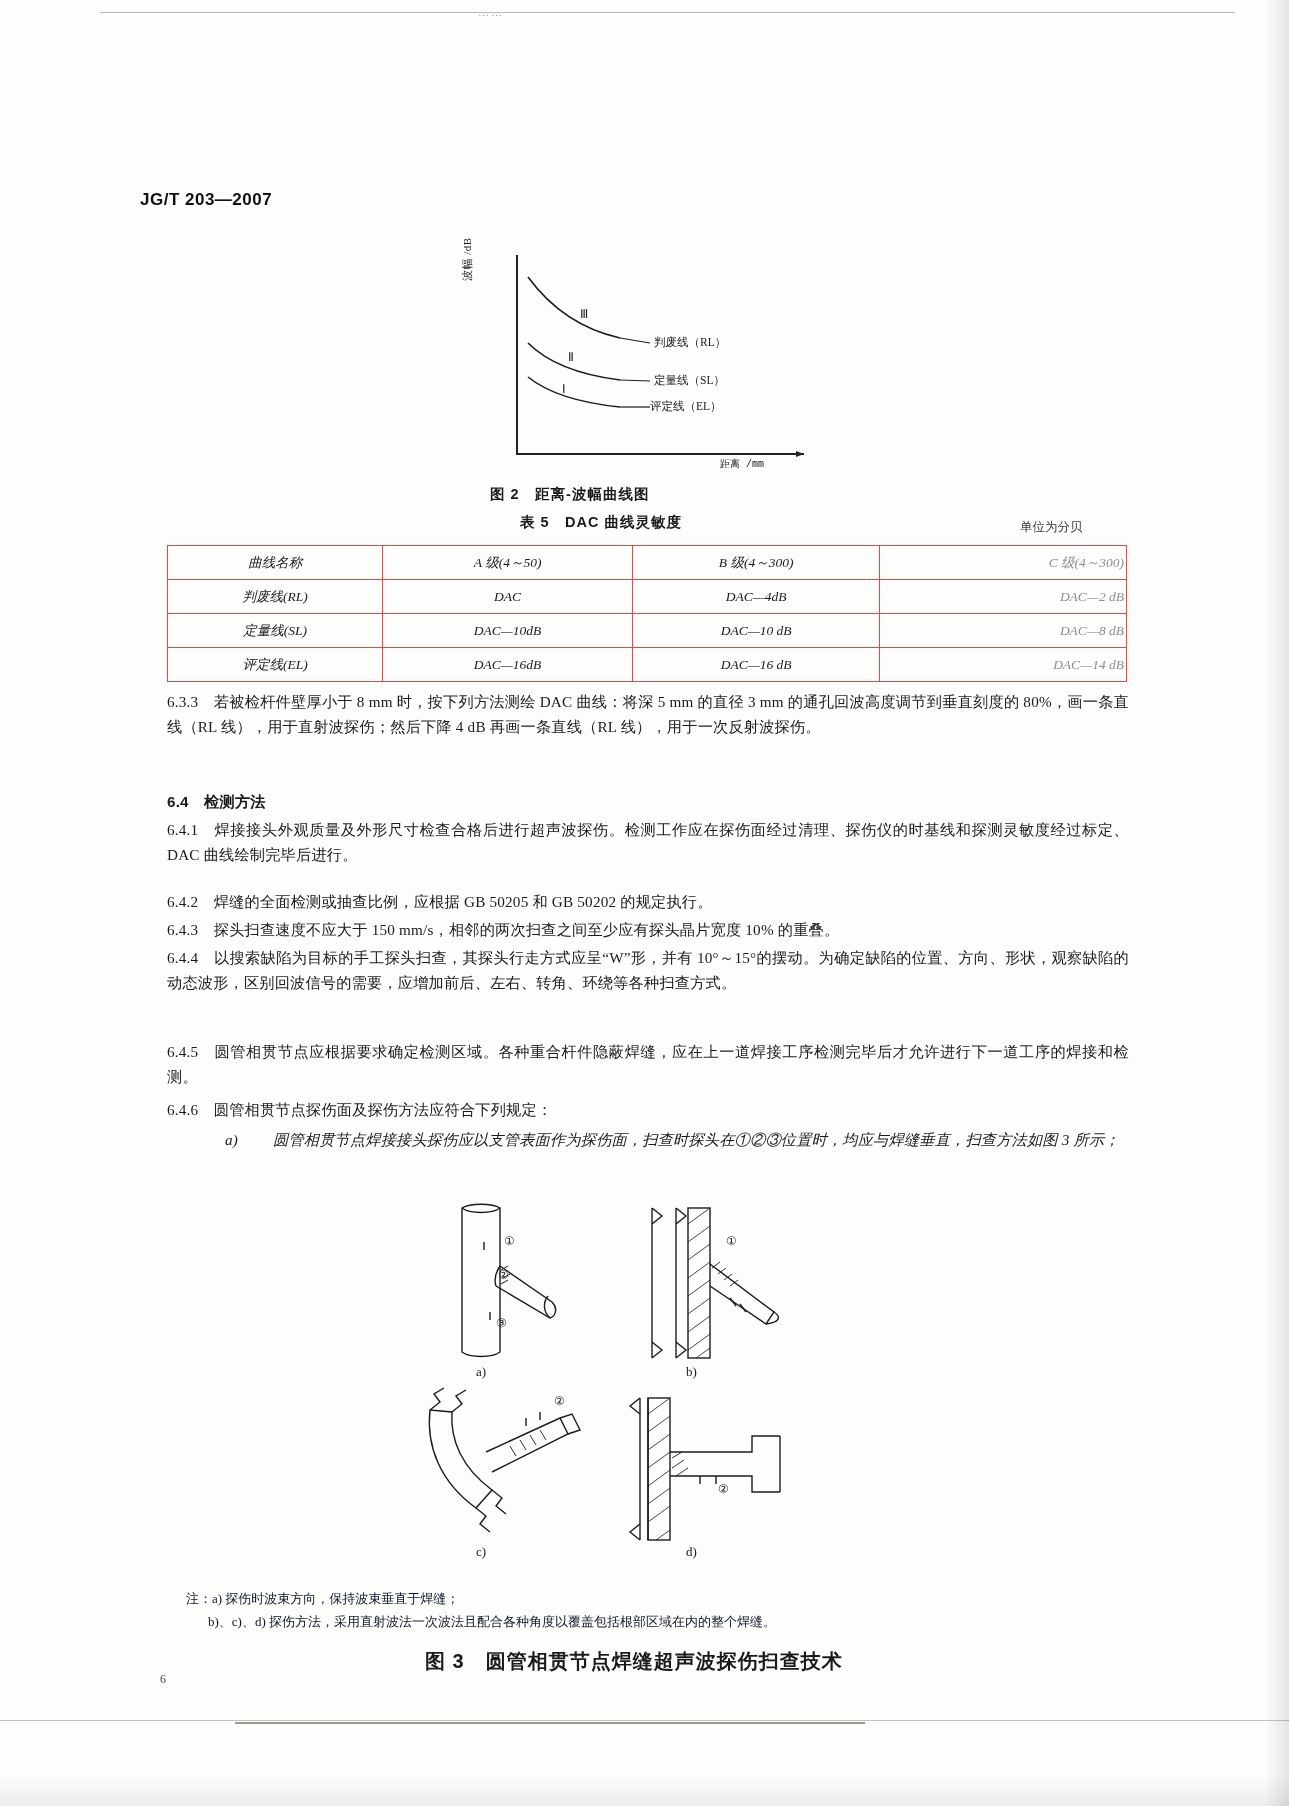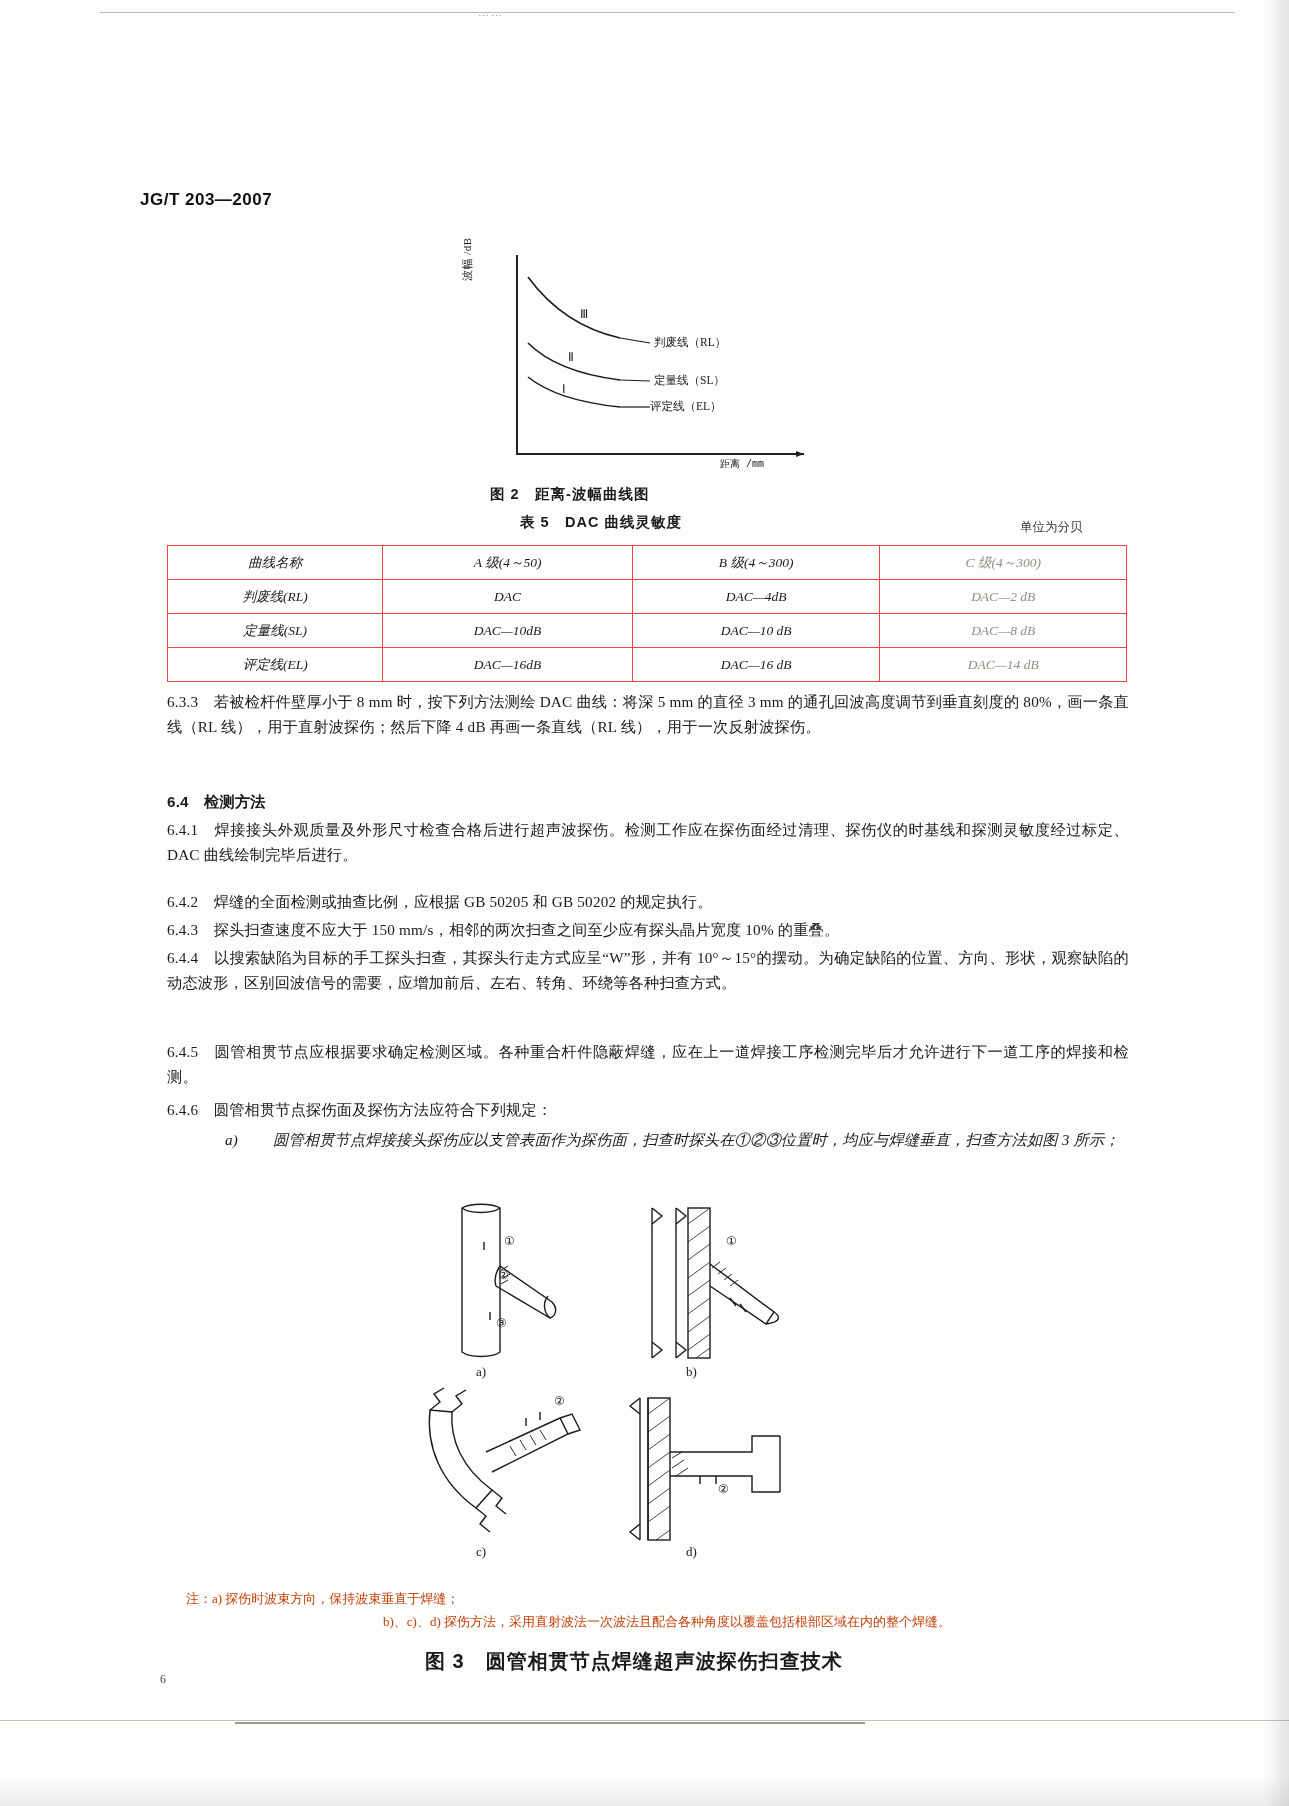--- a/index.html
+++ b/index.html
@@ -143,21 +143,21 @@
     border: 1px solid #ef4444;
     text-align: center;
     padding: 6px 2px;
     height: 21px;
     font-style: italic;
   }
   table.dac td.faint { color: #8e8e8a; }
   table.dac td.col1 { width: 215px; }
   table.dac td.col2 { width: 250px; }
   table.dac td.col3 { width: 248px; }
-  table.dac td.col4 { width: 247px; }
+  table.dac td.col4 { width: 247px; text-align: right; }
 
   
   .body {
     position: absolute;
     left: 167px;
     width: 962px;
     font-size: 15.2px;
     line-height: 1.62;
     text-align: justify;
     letter-spacing: 0.2px;
@@ -184,23 +184,23 @@
     font-family: "Liberation Serif", serif;
   }
   .fig3 svg { position: absolute; left: 0; top: 0; }
 
   .note-block {
     position: absolute;
     left: 186px; top: 1588px;
     width: 940px;
     font-size: 13px;
     line-height: 1.75;
-    color: #c2410c;
-  }
-  .note-block .l2 { margin-left: 22px; text-align: center; }
+    color: #0f172a;
+  }
+  .note-block .l2 { margin-left: 22px; }
   #fig3-caption {
     left: 425px; top: 1648px;
     font-size: 20px;
   }
   .page-num {
     position: absolute;
     left: 160px; top: 1672px;
     font-size: 12px;
     color: #444;
   }

